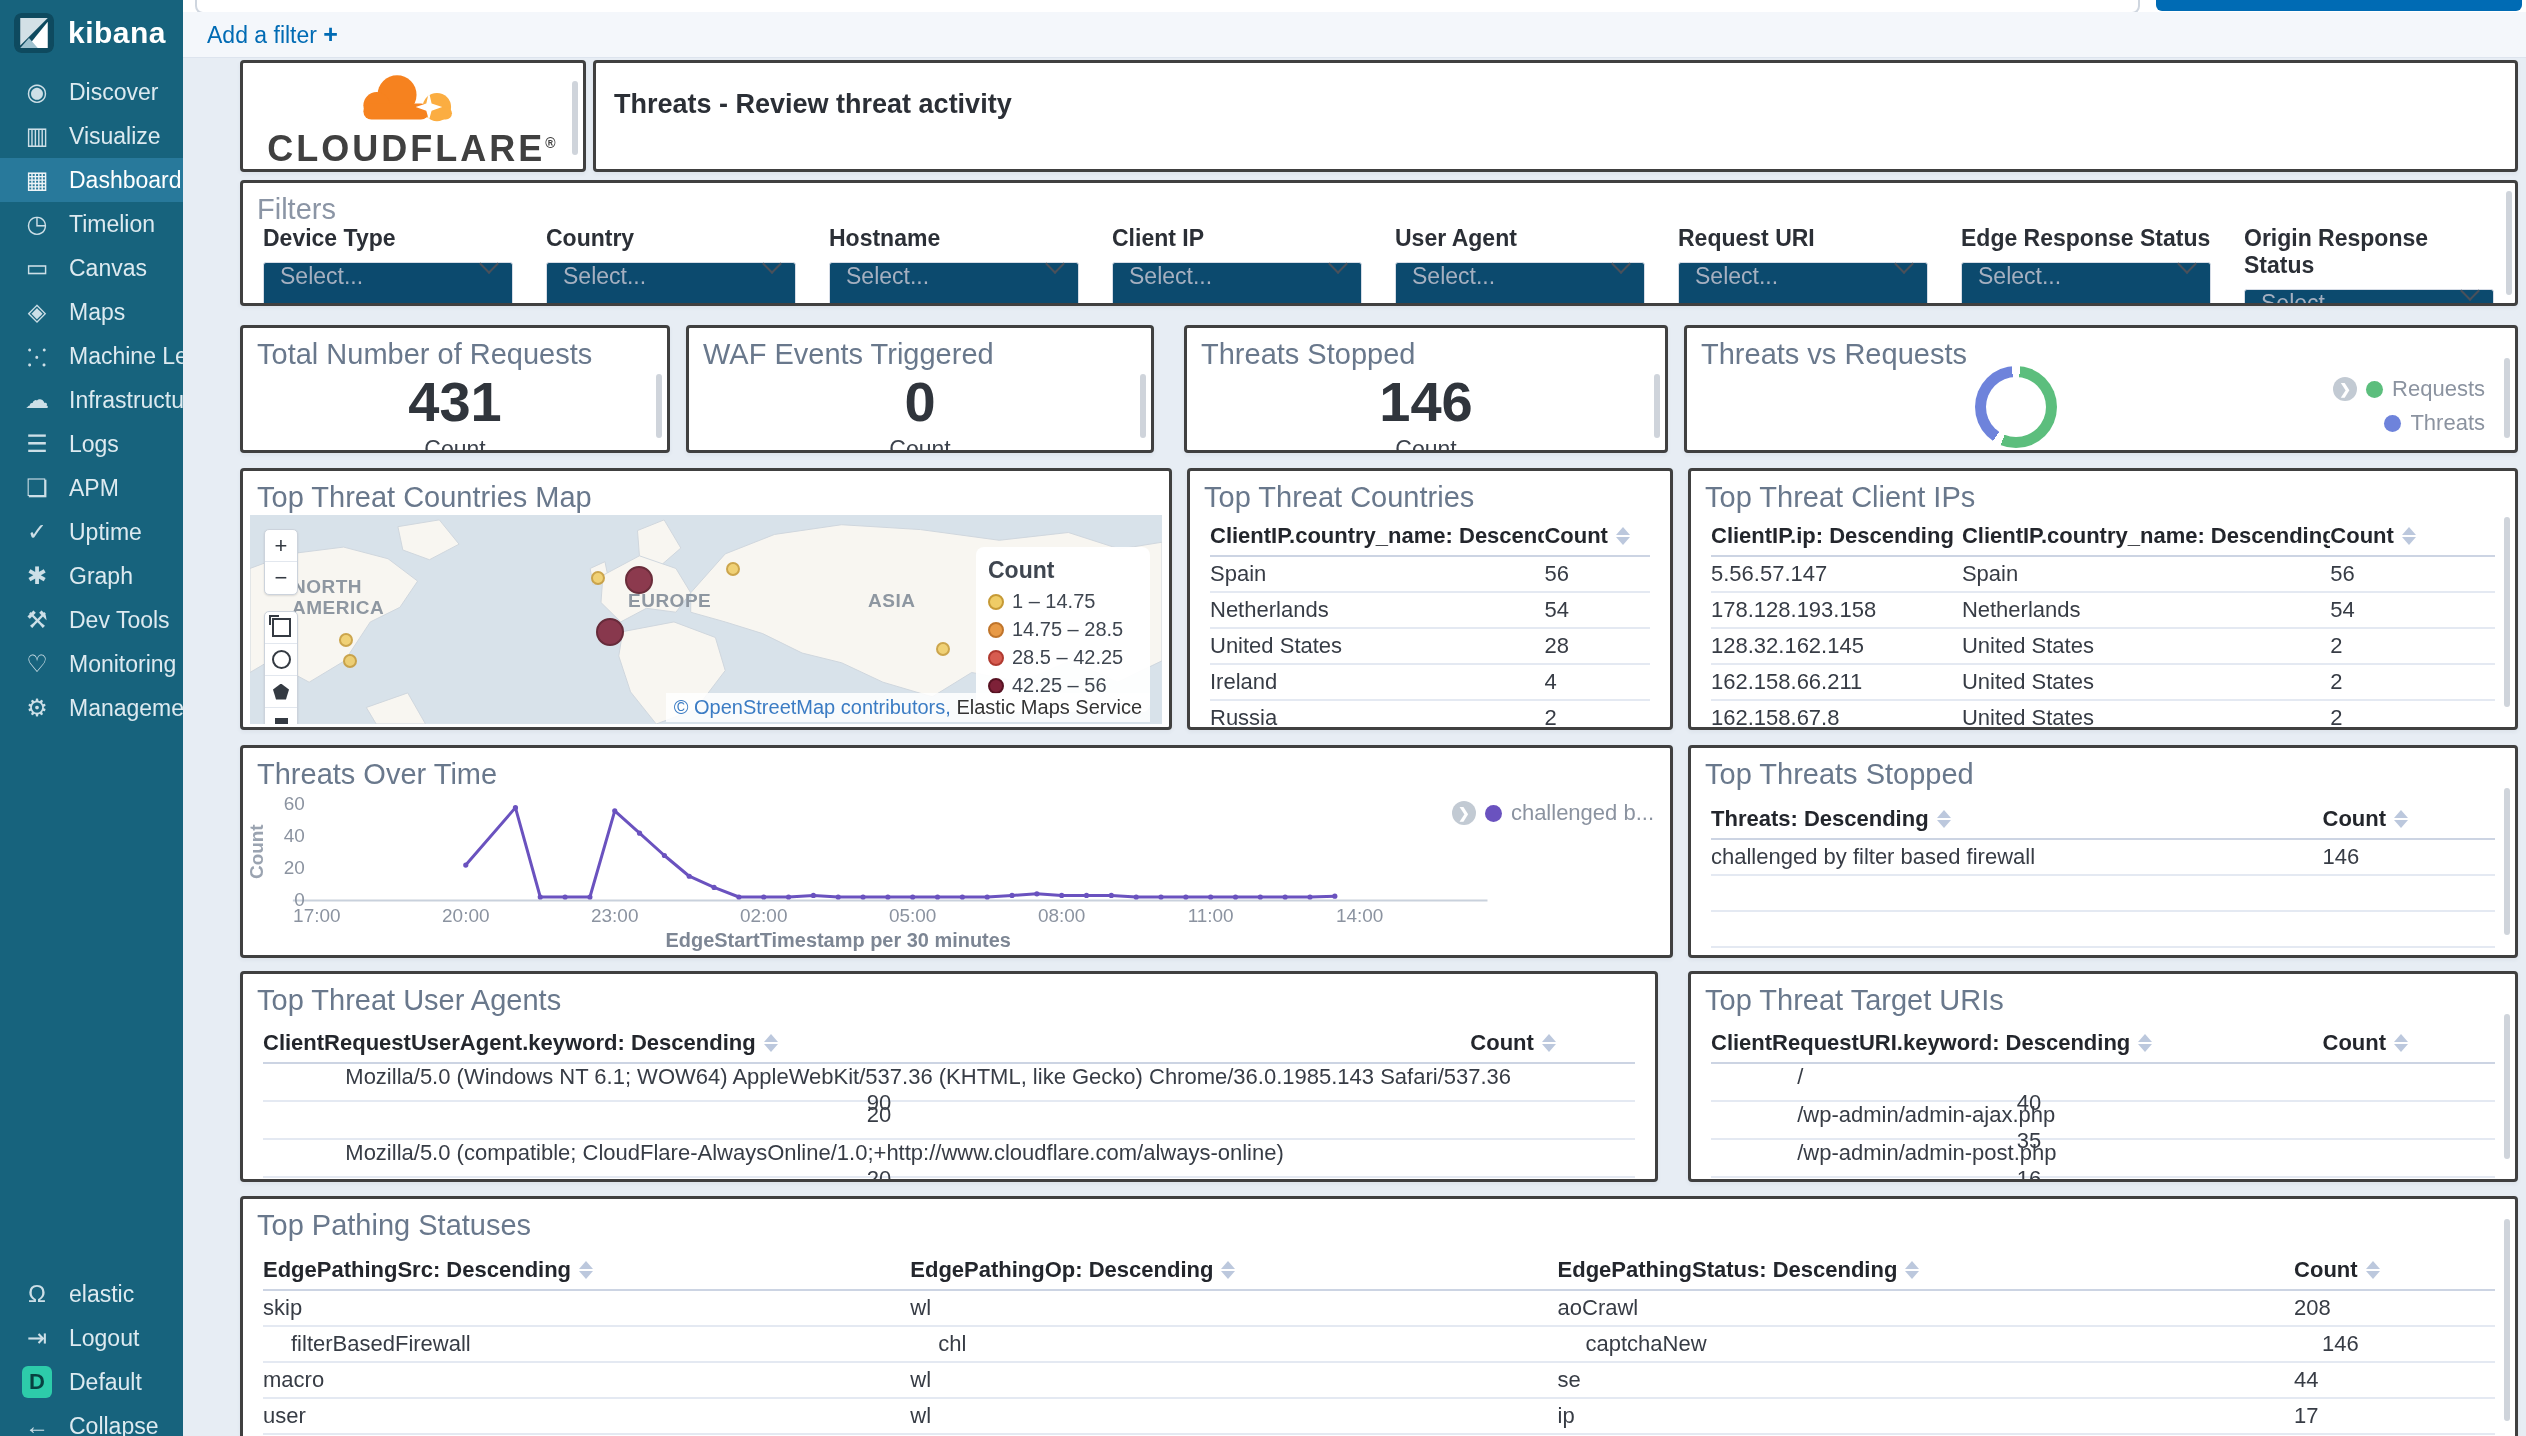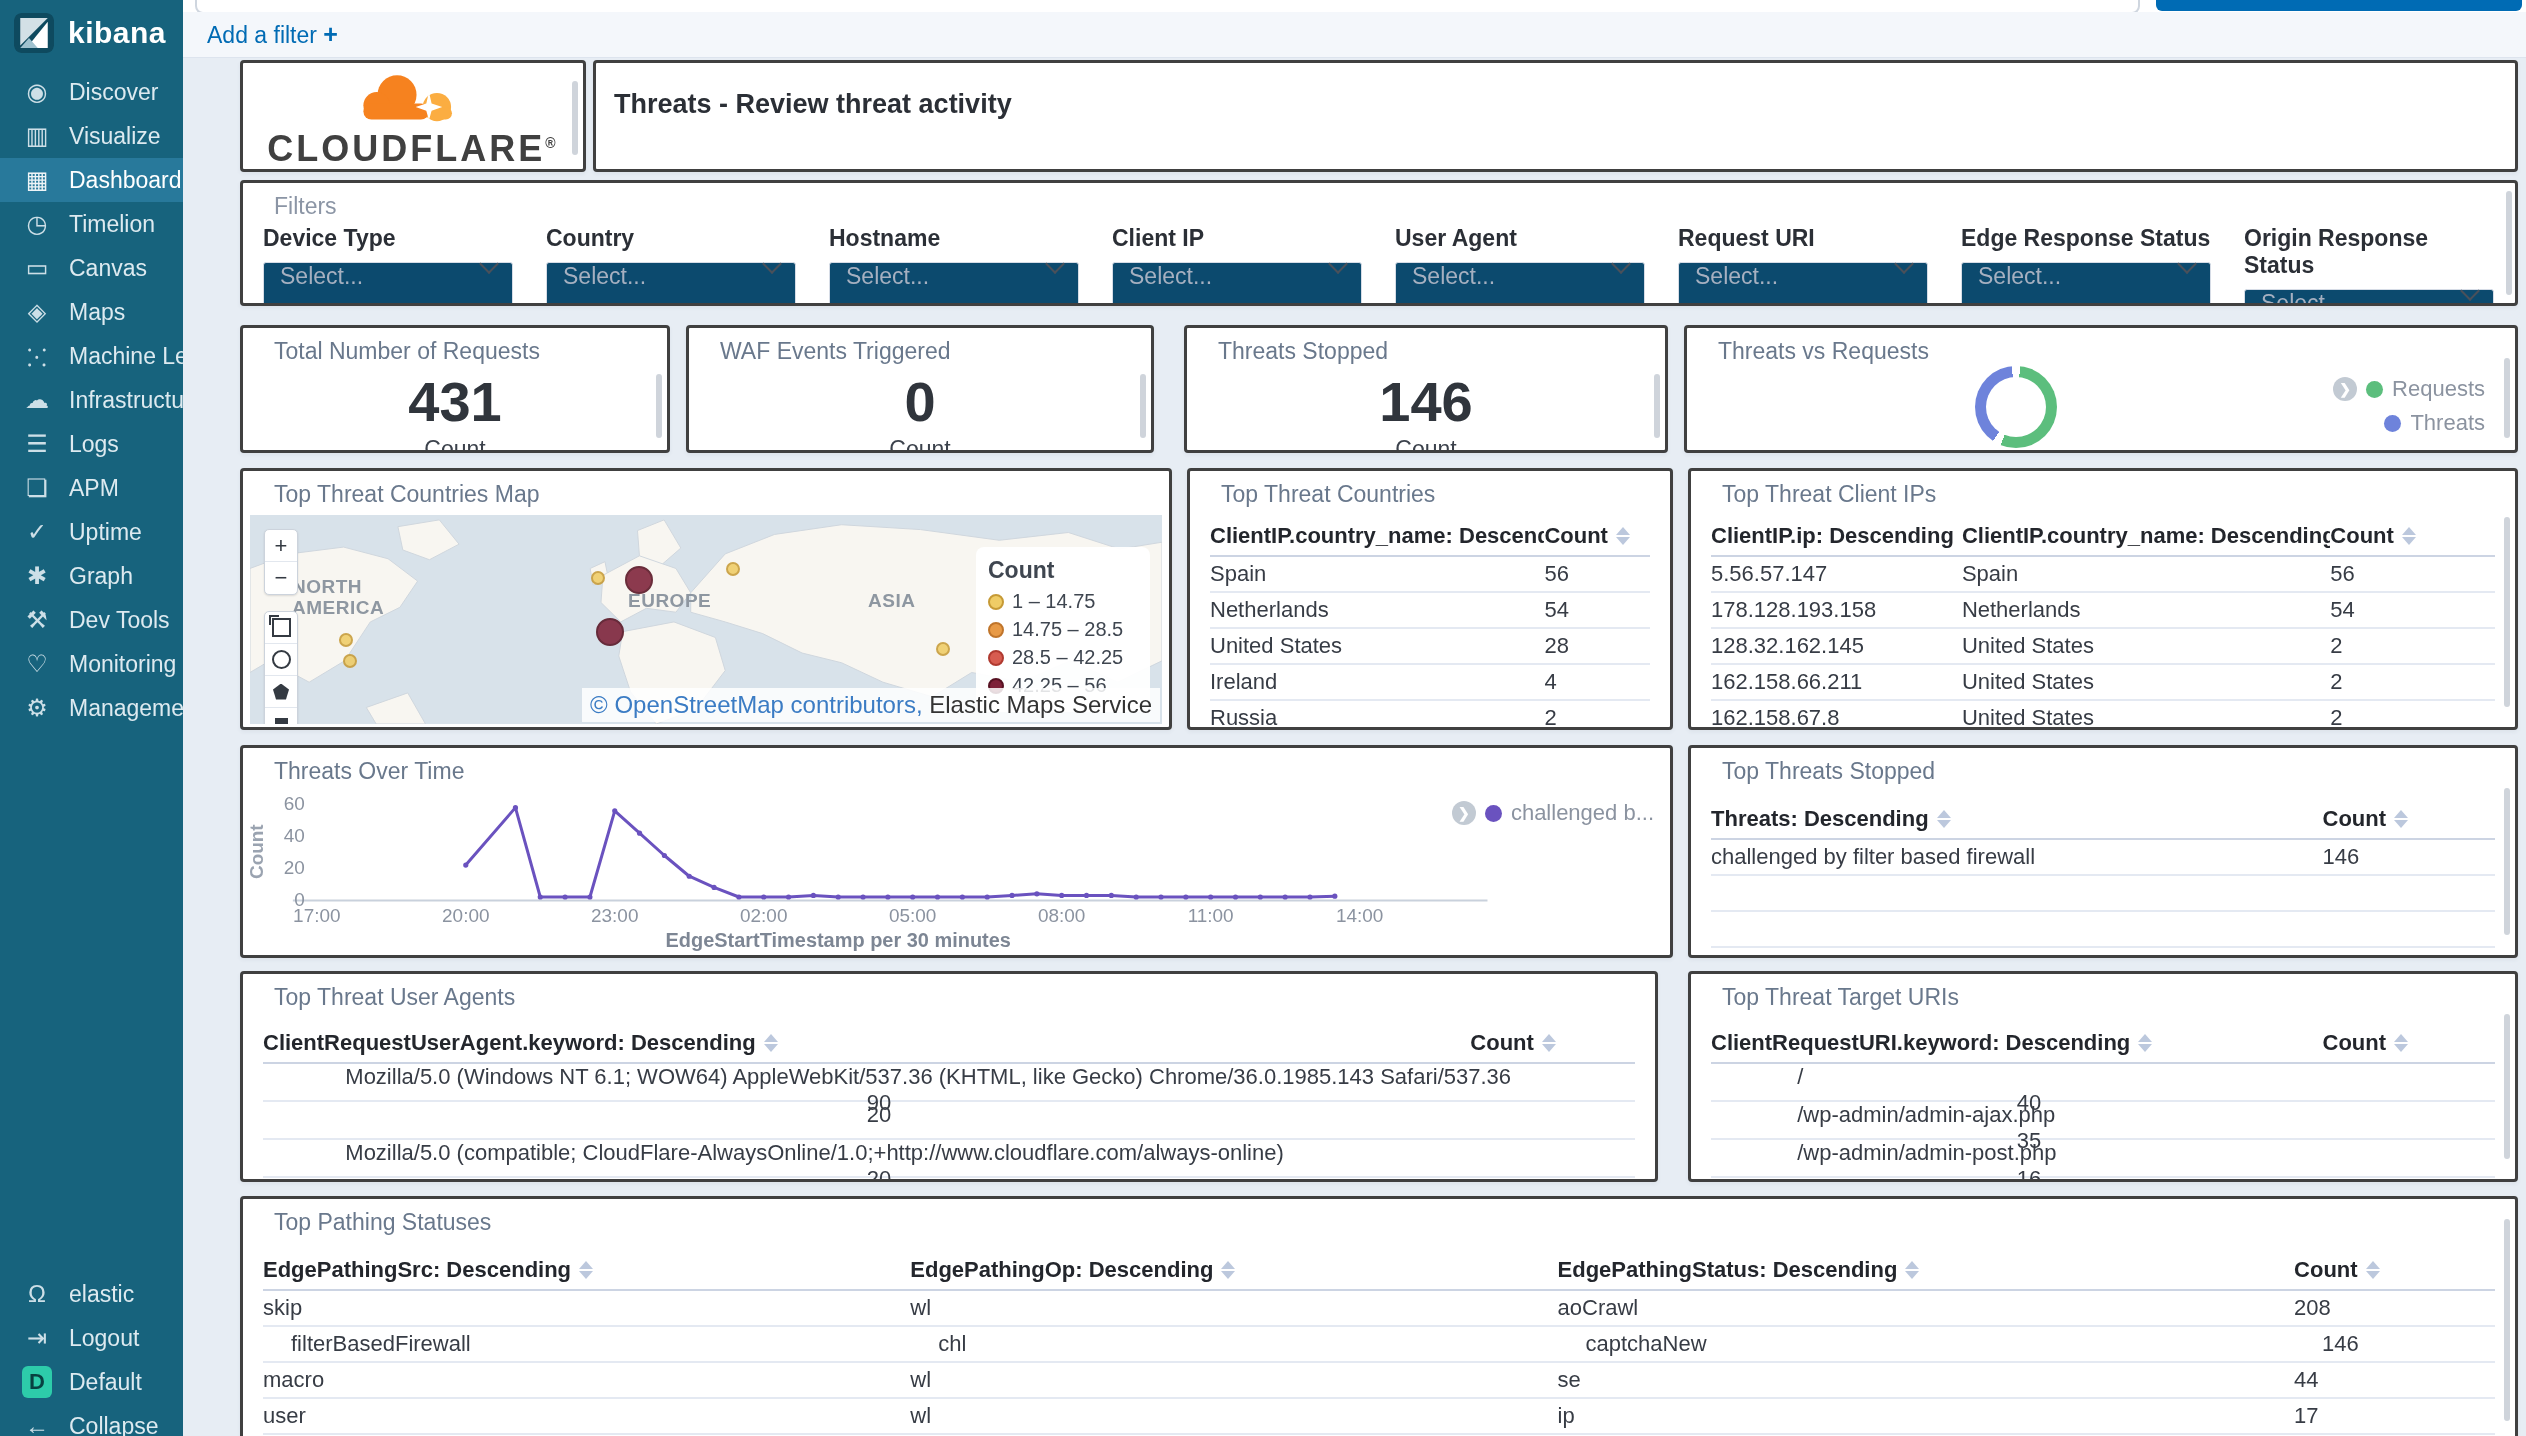--- a/index.html
+++ b/index.html
@@ -23,21 +23,21 @@
   .sb-footer .sb-icon{display:flex;align-items:center;justify-content:center;}
   
   .topstrip{position:absolute;left:183px;top:0;right:0;height:12px;background:#ffffff;z-index:4;}
   .querybar-frag{position:absolute;left:12px;right:386px;top:-14px;height:24px;border:2px solid #cfd6df;border-radius:8px;background:#fff;}
   .updatebtn-frag{position:absolute;right:4px;top:0;width:366px;height:11px;background:#006BB4;border-radius:0 0 6px 6px;}
   .filterbar{position:absolute;left:183px;top:12px;right:0;height:46px;background:#f4f7fb;border-bottom:1px solid #dde4ee;z-index:4;display:flex;align-items:center;padding-left:24px;box-sizing:border-box;}
   .addfilter{color:#006BB4;font-size:23px;cursor:pointer;}
   .addfilter b{font-size:25px;}
   
   .panel{position:absolute;background:#fff;border:3px solid #404040;border-radius:4px;box-shadow:0 2px 4px rgba(50,60,90,.06);overflow:hidden;box-sizing:border-box;}
-  .ptitle{position:absolute;top:10px;left:14px;font-size:23px;color:#69788c;white-space:nowrap;z-index:2;margin-left:17px;}
+  .ptitle{position:absolute;top:10px;left:14px;font-size:29px;color:#69788c;white-space:nowrap;z-index:2;}
   .vscroll{position:absolute;right:5px;width:6px;border-radius:3px;background:#a7b1be;opacity:.55;z-index:3;}
   
   .cf-logo-wrap{position:absolute;left:0;right:0;top:6px;display:flex;flex-direction:column;align-items:center;}
   .cf-cloud{width:190px;height:62px;}
   .cf-word{font-size:36px;font-weight:bold;color:#404040;letter-spacing:3px;line-height:1;}
   .cf-word sup{font-size:14px;}
   .dash-title{position:absolute;left:18px;top:26px;font-size:27px;font-weight:bold;color:#2b2f36;}
   
   .filters-row{position:absolute;left:20px;top:42px;display:flex;gap:33px;}
   .ffield{width:250px;}
@@ -67,21 +67,21 @@
   .shape-crop::after{content:"";position:absolute;left:-5px;top:-5px;width:8px;height:8px;border-left:2px solid #343a42;border-top:2px solid #343a42;}
   .shape-circle{width:15px;height:15px;border:2px solid #343a42;border-radius:50%;}
   .shape-pent{width:16px;height:16px;background:#343a42;clip-path:polygon(50% 0,100% 38%,81% 100%,19% 100%,0 38%);}
   .shape-square{width:13px;height:13px;background:#343a42;}
   .map-dot{position:absolute;border-radius:50%;transform:translate(-50%,-50%);}
   .map-legend{position:absolute;right:12px;top:32px;width:150px;background:rgba(255,255,255,.95);border-radius:8px;padding:10px 12px;z-index:3;}
   .map-legend-title{font-size:23px;font-weight:bold;color:#3f4650;margin-bottom:6px;}
   .mleg-row{display:flex;align-items:center;gap:8px;margin:5px 0;}
   .mleg-dot{width:12px;height:12px;border-radius:50%;flex:0 0 auto;}
   .mleg-label{font-size:20px;color:#3f4650;white-space:nowrap;}
-  .map-attrib{position:absolute;right:2px;bottom:2px;background:rgba(255,255,255,.85);padding:3px 8px;font-size:24px;z-index:3;white-space:nowrap;}
+  .map-attrib{position:absolute;right:12px;bottom:2px;background:rgba(255,255,255,.85);padding:3px 8px;font-size:20px;z-index:3;white-space:nowrap;}
   .map-attrib .lnk{color:#3B7CC4;}
   .map-attrib .rest{color:#333;}
   
   .ktable{position:absolute;left:20px;right:20px;}
   .trow{display:flex;align-items:center;height:34px;border-bottom:2px solid #e4e9f2;}
   .trow.tall{height:36px;flex-direction:column;}
   .trow.thead{height:38px;border-bottom:2px solid #ccd4e3;}
   .tcell{font-size:22px;color:#373c45;padding-right:10px;white-space:nowrap;overflow:hidden;box-sizing:border-box;flex:0 0 auto;}
   .tcell.th{font-weight:bold;color:#23262c;display:flex;align-items:center;gap:8px;cursor:pointer;}
   .sorticon{display:inline-flex;flex-direction:column;gap:2px;}

